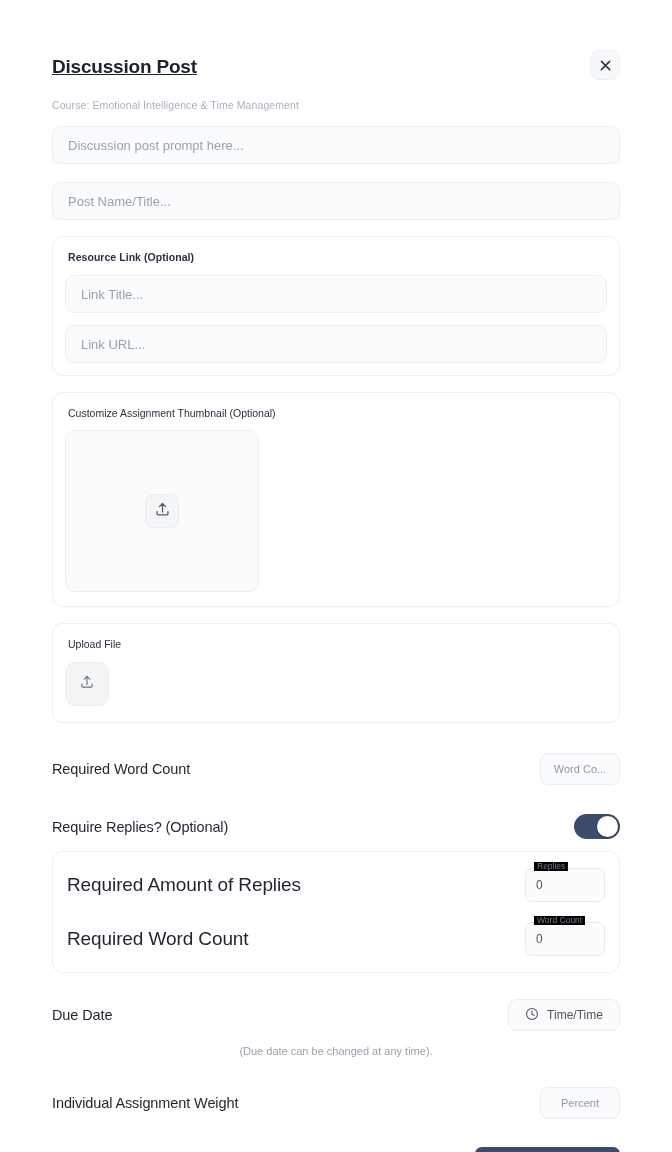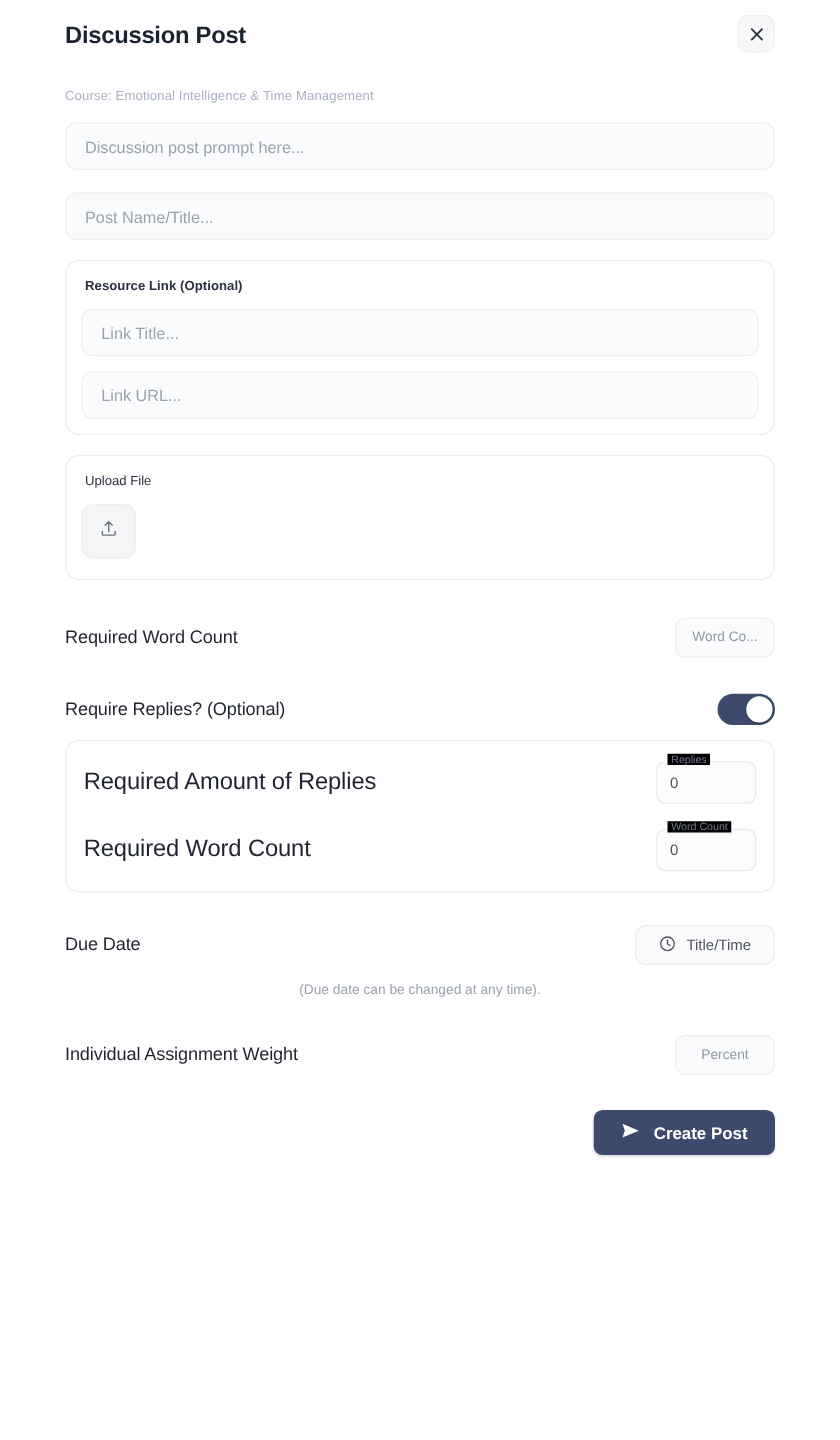--- a/index.html
+++ b/index.html
@@ -21,21 +21,22 @@
     width: 672px;
     height: 1152px;
     padding: 0 52px;
   }
 
   
   .header {
     display: flex;
     align-items: flex-start;
     justify-content: space-between;
-    padding-top: 18px;
+    padding-top: 56px;
+    text-decoration: underline;
   }
   .title {
     font-size: 19px;
     font-weight: 700;
     letter-spacing: -0.2px;
     color: #1b2230;
     line-height: 1.2;
     margin: 0;
   }
   .close-btn {
@@ -47,21 +48,21 @@
     display: flex;
     align-items: center;
     justify-content: center;
     cursor: pointer;
     flex: 0 0 auto;
     margin-top: -6px;
   }
   .close-btn svg { display:block; }
 
   .course-line {
-    margin-top: 29px;
+    margin-top: 19px;
     font-size: 10.5px;
     color: #a9b1c2;
     letter-spacing: 0.1px;
   }
 
   
   .field {
     width: 100%;
     height: 38px;
     border-radius: 9px;
@@ -307,20 +308,33 @@
   <div class="card">
     <div class="card-label">Resource Link (Optional)</div>
     <div class="field">
       <span>Link Title...</span>
     </div>
     <div class="field">
       <span>Link URL...</span>
     </div>
   </div>
 
+  <div class="card thumb-card">
+    <div class="thumb-label">Customize Assignment Thumbnail (Optional)</div>
+    <div class="thumb-box">
+      <div class="upload-chip big">
+        <span>
+          <svg width="17" height="17" viewBox="0 0 20 20" fill="none">
+            <path d="M10 13 V3 M10 3 L6.4 6.6 M10 3 L13.6 6.6" stroke="#555c69" stroke-width="1.5" stroke-linecap="round" stroke-linejoin="round"></path>
+            <path d="M3.6 12.6 V15.4 A1 1 0 0 0 4.6 16.4 H15.4 A1 1 0 0 0 16.4 15.4 V12.6" stroke="#555c69" stroke-width="1.5" stroke-linecap="round" stroke-linejoin="round"></path>
+          </svg>
+        </span>
+      </div>
+    </div>
+  </div>
 
   <div class="card upload-card">
     <div class="thumb-label">Upload File</div>
     <div class="chip-wrap">
       <div class="upload-chip file">
         <span>
           <svg width="16" height="16" viewBox="0 0 20 20" fill="none">
             <path d="M10 13 V3 M10 3 L6.4 6.6 M10 3 L13.6 6.6" stroke="#6c737f" stroke-width="1.4" stroke-linecap="round" stroke-linejoin="round"></path>
             <path d="M3.6 12.6 V15.4 A1 1 0 0 0 4.6 16.4 H15.4 A1 1 0 0 0 16.4 15.4 V12.6" stroke="#6c737f" stroke-width="1.4" stroke-linecap="round" stroke-linejoin="round"></path>
           </svg>
@@ -362,21 +376,21 @@
 
   <div class="row duedate">
     <div class="row-label">Due Date</div>
     <div class="pill-btn">
       <span>
         <svg width="14" height="14" viewBox="0 0 16 16" fill="none">
           <circle cx="8" cy="8" r="6.2" stroke="#4d5462" stroke-width="1.2"></circle>
           <path d="M8 4.5 V8.2 L10.4 9.6" stroke="#4d5462" stroke-width="1.2" stroke-linecap="round" stroke-linejoin="round"></path>
         </svg>
       </span>
-      <span>Title/Time</span>
+      <span>Time/Time</span>
     </div>
   </div>
 
   <div class="note">(Due date can be changed at any time).</div>
 
   <div class="row weight">
     <div class="row-label">Individual Assignment Weight</div>
     <div class="small-input">
       <span>Percent</span>
     </div>

